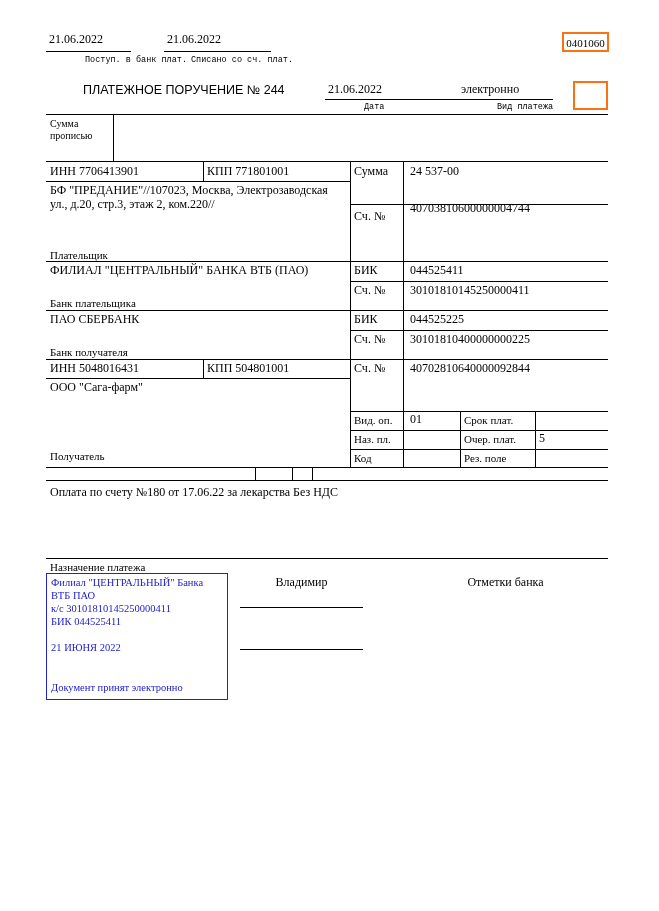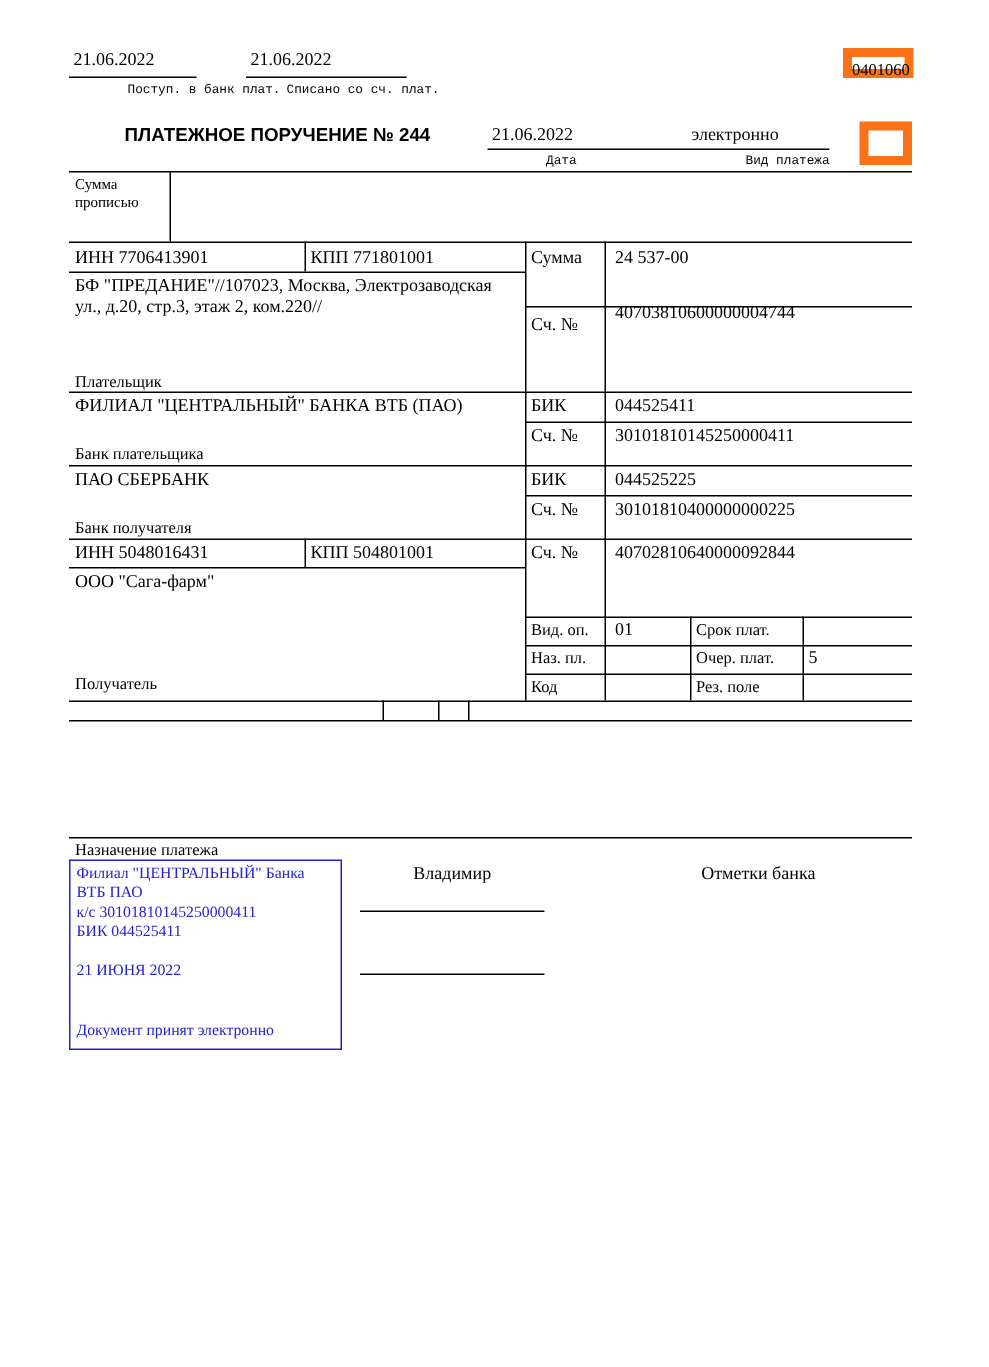--- a/index.html
+++ b/index.html
@@ -6,24 +6,24 @@
   html,body { background:#fff; }
   .page { position:relative; width:659px; height:911px; background:#fff;
           font-family:"Liberation Serif", serif; color:#000; overflow:hidden; }
   .t  { position:absolute; font-size:12px; line-height:1.15; white-space:nowrap; }
   .wrap { white-space:normal; }
   .sm { position:absolute; font-size:8.5px; font-family:Liberation Mono, monospace; white-space:nowrap;margin-left:36px; }
   .lbl { font-size:11px; }
   .tiny { font-size:10px; }
   .hl { position:absolute; height:1px; background:#000; }
   .vl { position:absolute; width:1px;  background:#000; }
-  .box { position:absolute; border:6px solid #f97316; }
+  .box { position:absolute; border:2px solid #f97316; }
   .b { font-weight:bold; }
   .i { font-style:italic; }
-  .title { font-size:12.5px; font-weight:bold; font-family:"Liberation Sans", sans-serif;padding-left:37px; }
+  .title { font-size:12.5px; font-weight:normal; font-family:"Liberation Sans", sans-serif;padding-left:37px; }
   .center { text-align:center; }
   .stamp { position:absolute; left:46px; top:573px; width:182px; height:127px; border:1px solid #2222cc; }
   .stamp .t { color:#2222cc; font-size:10.5px; }
   .epbox { position:absolute; left:415px; top:601px; width:183px; height:66px; border:1px solid #000; }
   .epbox .t { font-size:11px; }
 </style>
 </head>
 <body>
 
 <div class="page">
@@ -109,20 +109,21 @@
 
   <div class="t lbl" style="left:354px;top:414px">Вид. оп.</div>
   <div class="t" style="left:410px;top:413px">01</div>
   <div class="t lbl" style="left:464px;top:414px">Срок плат.</div>
   <div class="t lbl" style="left:354px;top:433px">Наз. пл.</div>
   <div class="t lbl" style="left:464px;top:433px">Очер. плат.</div>
   <div class="t" style="left:539px;top:432px">5</div>
   <div class="t lbl" style="left:354px;top:452px">Код</div>
   <div class="t lbl" style="left:464px;top:452px">Рез. поле</div>
 
+  <div class="t" style="left:50px;top:486px">Оплата по счету №180 от 17.06.22 за лекарства Без НДС</div>
   <i class="hl" style="left:46px;top:558px;width:562px"></i>
   <div class="t lbl" style="left:50px;top:561px">Назначение платежа</div>
 
   <div class="t center" style="left:240px;top:576px;width:123px">Владимир</div>
   <div class="t center" style="left:403px;top:576px;width:205px">Отметки банка</div>
 
   <div class="stamp">
     <div class="t" style="left:4px;top:3px">Филиал "ЦЕНТРАЛЬНЫЙ" Банка</div>
     <div class="t" style="left:4px;top:16px">ВТБ ПАО</div>
     <div class="t" style="left:4px;top:29px">к/с 30101810145250000411</div>

